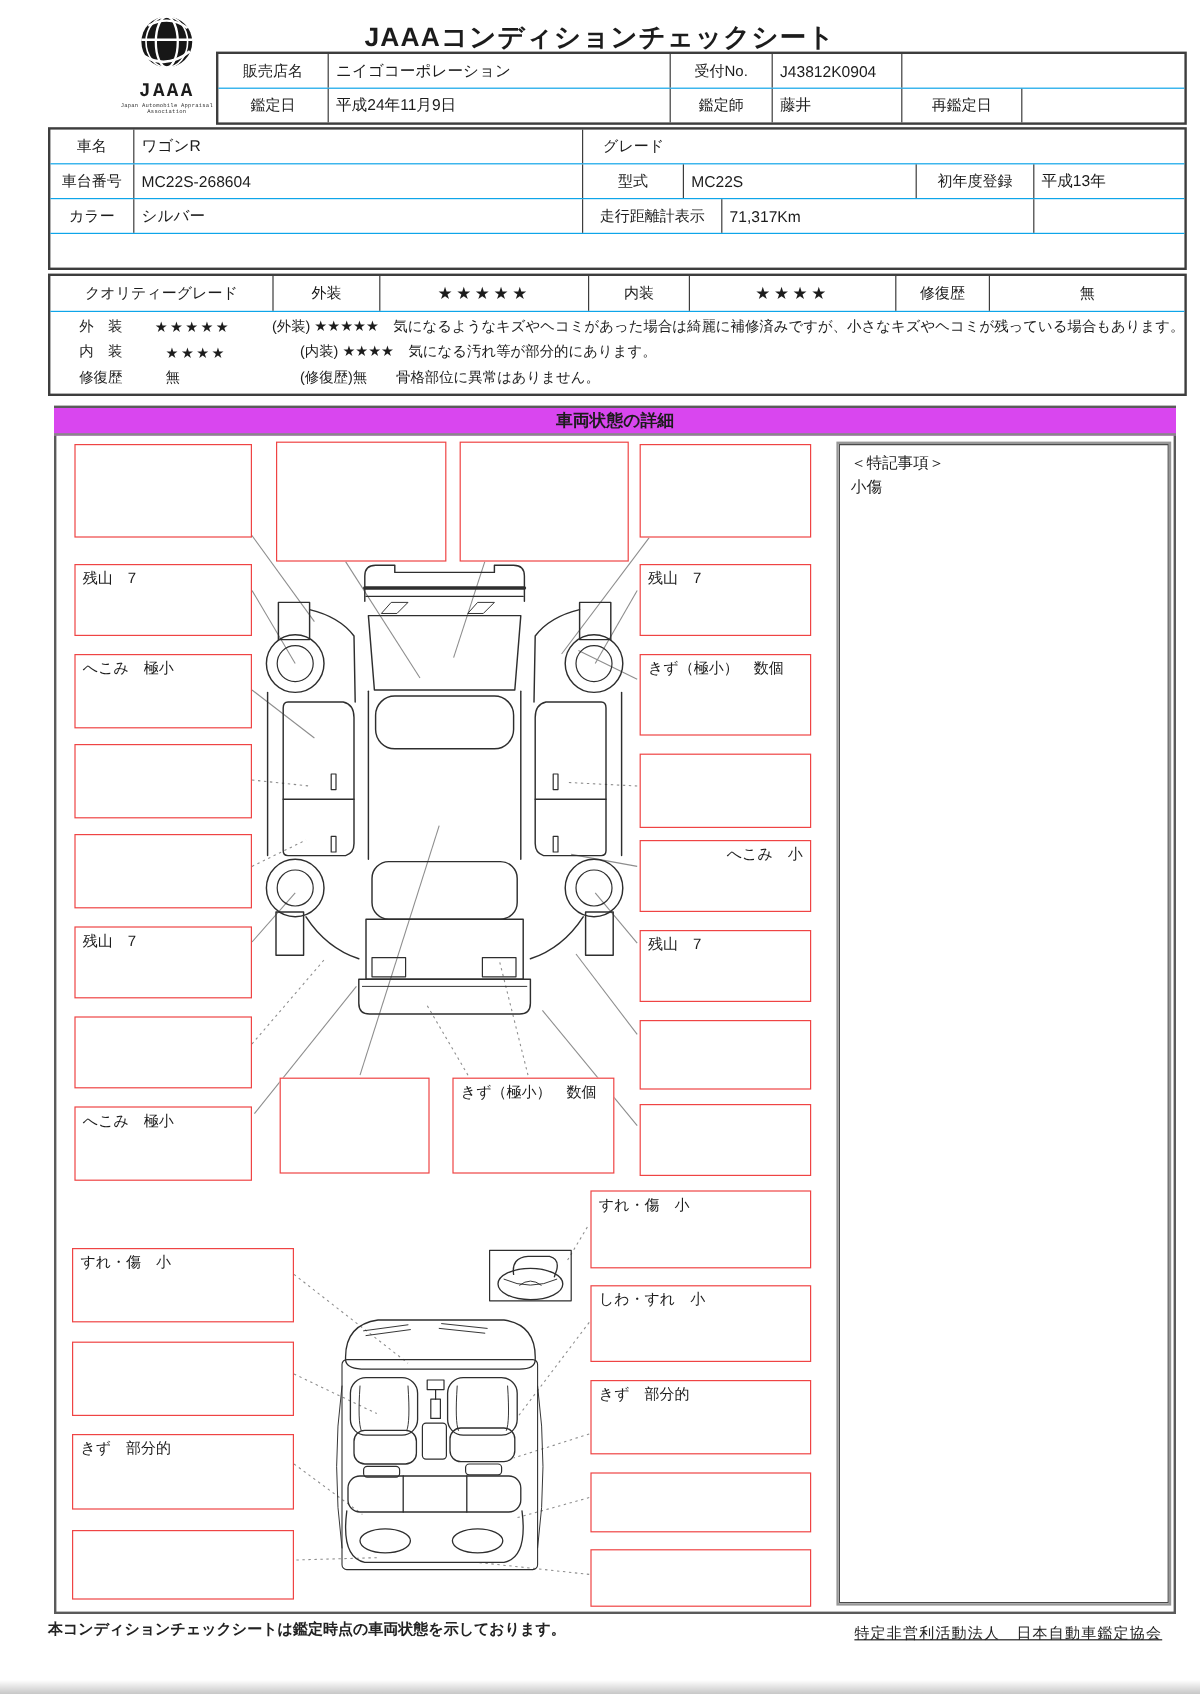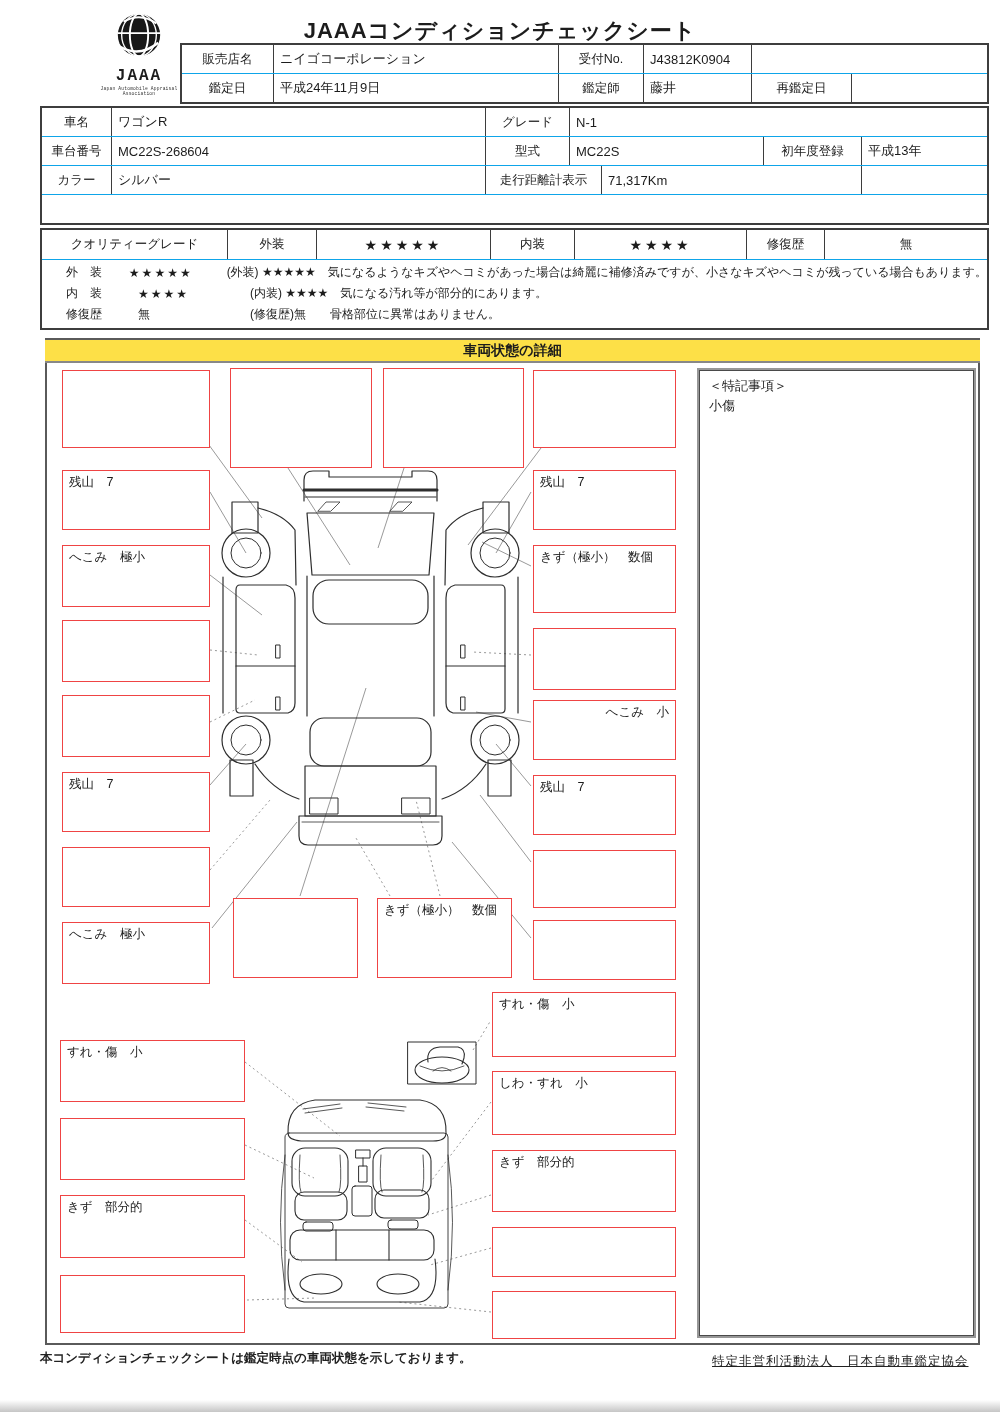--- a/index.html
+++ b/index.html
@@ -17,21 +17,21 @@
   
   .stars{letter-spacing:3px;font-size:14px;justify-content:center;}
   .qline{display:flex;align-items:center;height:21px;font-size:12px;white-space:nowrap;}
   .qlab{width:72px;padding-left:24px;}
   .qstar{width:112px;letter-spacing:2px;}
   
   #detail-frame{position:absolute;left:45px;top:338px;width:935px;height:1007px;
                 border:2px solid #5a5a5a;box-sizing:border-box;background:#fff;}
   #detail-title{position:absolute;left:45px;top:340px;width:935px;height:23px;text-align:center;
                 font-size:14px;font-weight:bold;border-bottom:2px solid #888;box-sizing:border-box;
-                padding-top:2px;background:#fde047;z-index:3;}
+                padding-top:2px;background:#d946ef;z-index:3;}
   #remarks-panel{position:absolute;left:697px;top:368px;width:279px;height:970px;
                  border:2px solid #979797;box-shadow:inset 0 0 0 1px #4a4a4a;box-sizing:border-box;
                  background:#fff;z-index:2;padding:6px 10px;font-size:13px;line-height:1.5;}
   .fbox{position:absolute;border:1px solid #ef4444;background:#fff;box-sizing:border-box;
         font-size:12.5px;padding:3px 6px;z-index:2;white-space:nowrap;}
   #detail-art{position:absolute;left:45px;top:362px;z-index:1;pointer-events:none;}
   
   #page-title{position:absolute;left:0;top:16px;width:1000px;text-align:center;
               font-size:22px;font-weight:bold;letter-spacing:1px;}
   #logo{position:absolute;left:84px;top:10px;width:110px;text-align:center;font-family:Liberation Mono, monospace;}
@@ -78,21 +78,20 @@
       <div class="tc lab" style="width:100px;">再鑑定日</div>
       <div class="tc val" style="flex:1;"></div>
     </div>
   </div>
 
   <div class="tbl" style="left:40px;top:106px;width:945px;">
     <div class="trow" style="height:28px;">
       <div class="tc lab" style="width:70px;">車名</div>
       <div class="tc val" style="width:374px;">ワゴンR</div>
       <div class="tc lab" style="width:84px;">グレード</div>
-      <div class="tc val" style="flex:1;">N-1</div>
     </div>
     <div class="trow" style="height:28px;">
       <div class="tc lab" style="width:70px;">車台番号</div>
       <div class="tc val" style="width:374px;">MC22S-268604</div>
       <div class="tc lab" style="width:84px;">型式</div>
       <div class="tc val" style="width:194px;">MC22S</div>
       <div class="tc lab" style="width:98px;">初年度登録</div>
       <div class="tc val" style="flex:1;">平成13年</div>
     </div>
     <div class="trow" style="height:28px;">

